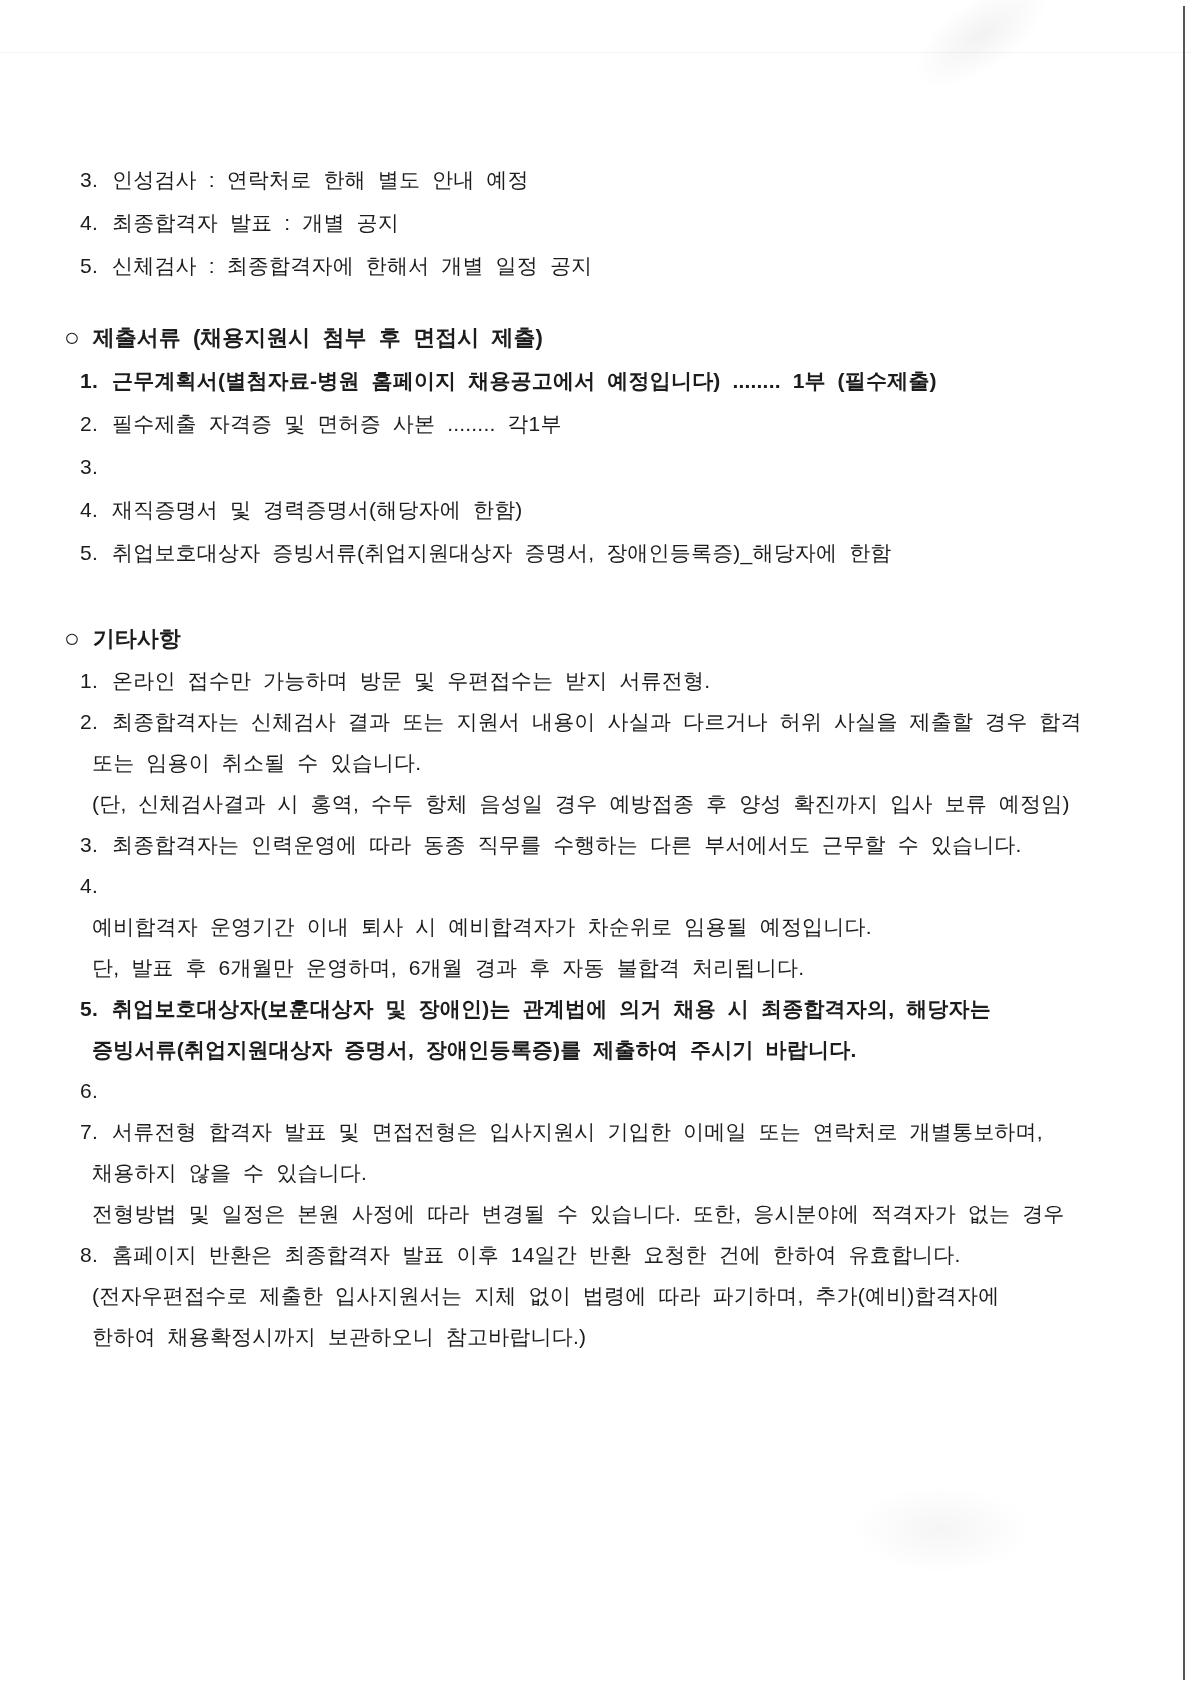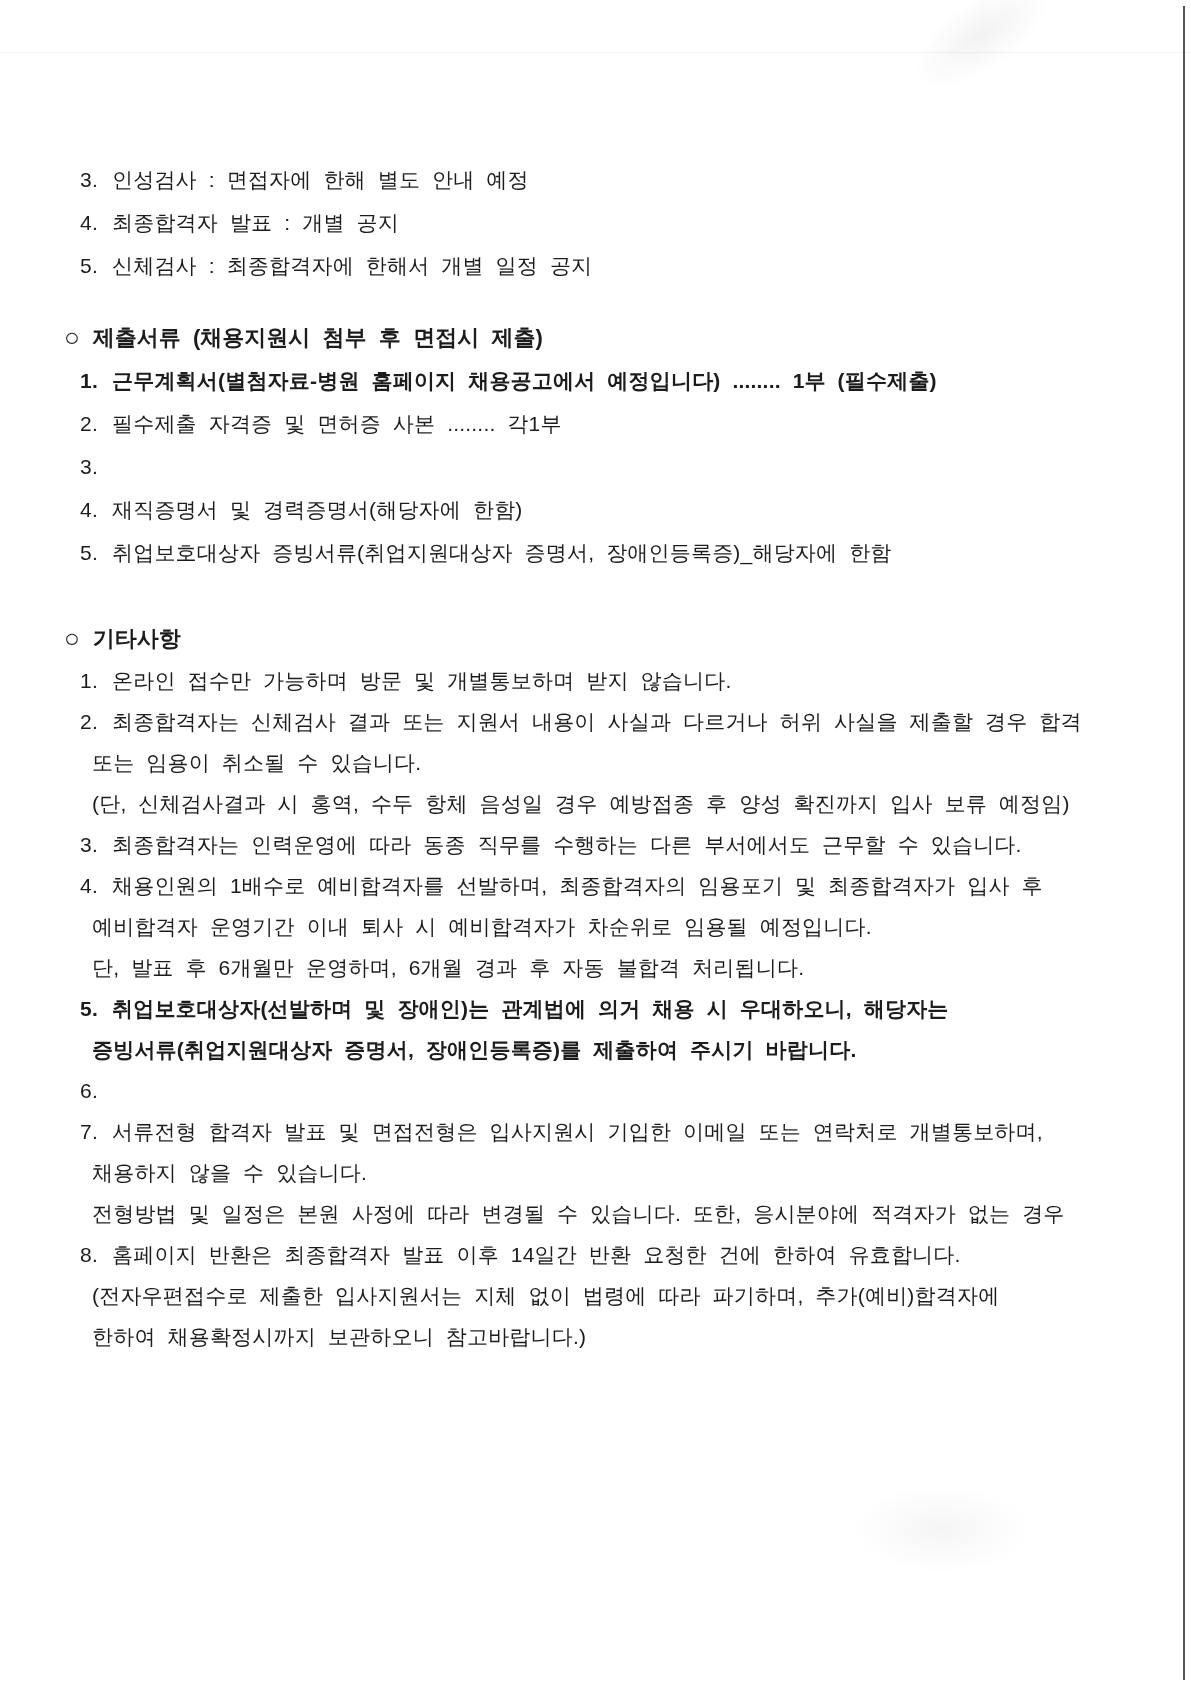--- a/index.html
+++ b/index.html
@@ -95,21 +95,21 @@
   <div class="fold-line"></div>
   <div class="smudge s1"></div>
   <div class="smudge s2"></div>
   <div class="edge-line"></div>
 
   <div class="content">
 
     <div class="top-list">
       <div class="line">
         <span class="num">3.</span>
-        <span class="txt">인성검사 : 면접자에 한해 별도 안내 예정</span>
+        <span class="txt">인성검사 : 연락처로 한해 별도 안내 예정</span>
       </div>
       <div class="line">
         <span class="num">4.</span>
         <span class="txt">최종합격자 발표 : 개별 공지</span>
       </div>
       <div class="line">
         <span class="num">5.</span>
         <span class="txt">신체검사 : 최종합격자에 한해서 개별 일정 공지</span>
       </div>
     </div>
@@ -142,49 +142,48 @@
     </div>
 
     <div class="section-header etc-header">
       <span class="bullet">○</span>
       <span class="title">기타사항</span>
     </div>
 
     <div class="etc-list">
       <div class="line">
         <span class="num">1.</span>
-        <span class="txt">온라인 접수만 가능하며 방문 및 개별통보하며 받지 않습니다.</span>
+        <span class="txt">온라인 접수만 가능하며 방문 및 우편접수는 받지 서류전형.</span>
       </div>
       <div class="line">
         <span class="num">2.</span>
         <span class="txt">최종합격자는 신체검사 결과 또는 지원서 내용이 사실과 다르거나 허위 사실을 제출할 경우 합격</span>
       </div>
       <div class="line cont">
         <span class="txt">또는 임용이 취소될 수 있습니다.</span>
       </div>
       <div class="line cont">
         <span class="txt">(단, 신체검사결과 시 홍역, 수두 항체 음성일 경우 예방접종 후 양성 확진까지 입사 보류 예정임)</span>
       </div>
       <div class="line">
         <span class="num">3.</span>
         <span class="txt">최종합격자는 인력운영에 따라 동종 직무를 수행하는 다른 부서에서도 근무할 수 있습니다.</span>
       </div>
       <div class="line">
         <span class="num">4.</span>
-        <span class="txt">채용인원의 1배수로 예비합격자를 선발하며, 최종합격자의 임용포기 및 최종합격자가 입사 후</span>
       </div>
       <div class="line cont">
         <span class="txt">예비합격자 운영기간 이내 퇴사 시 예비합격자가 차순위로 임용될 예정입니다.</span>
       </div>
       <div class="line cont">
         <span class="txt">단, 발표 후 6개월만 운영하며, 6개월 경과 후 자동 불합격 처리됩니다.</span>
       </div>
       <div class="line bold">
         <span class="num">5.</span>
-        <span class="txt">취업보호대상자(선발하며 및 장애인)는 관계법에 의거 채용 시 우대하오니, 해당자는</span>
+        <span class="txt">취업보호대상자(보훈대상자 및 장애인)는 관계법에 의거 채용 시 최종합격자의, 해당자는</span>
       </div>
       <div class="line cont bold">
         <span class="txt">증빙서류(취업지원대상자 증명서, 장애인등록증)를 제출하여 주시기 바랍니다.</span>
       </div>
       <div class="line">
         <span class="num">6.</span>
       </div>
       <div class="line">
         <span class="num">7.</span>
         <span class="txt">서류전형 합격자 발표 및 면접전형은 입사지원시 기입한 이메일 또는 연락처로 개별통보하며,</span>

